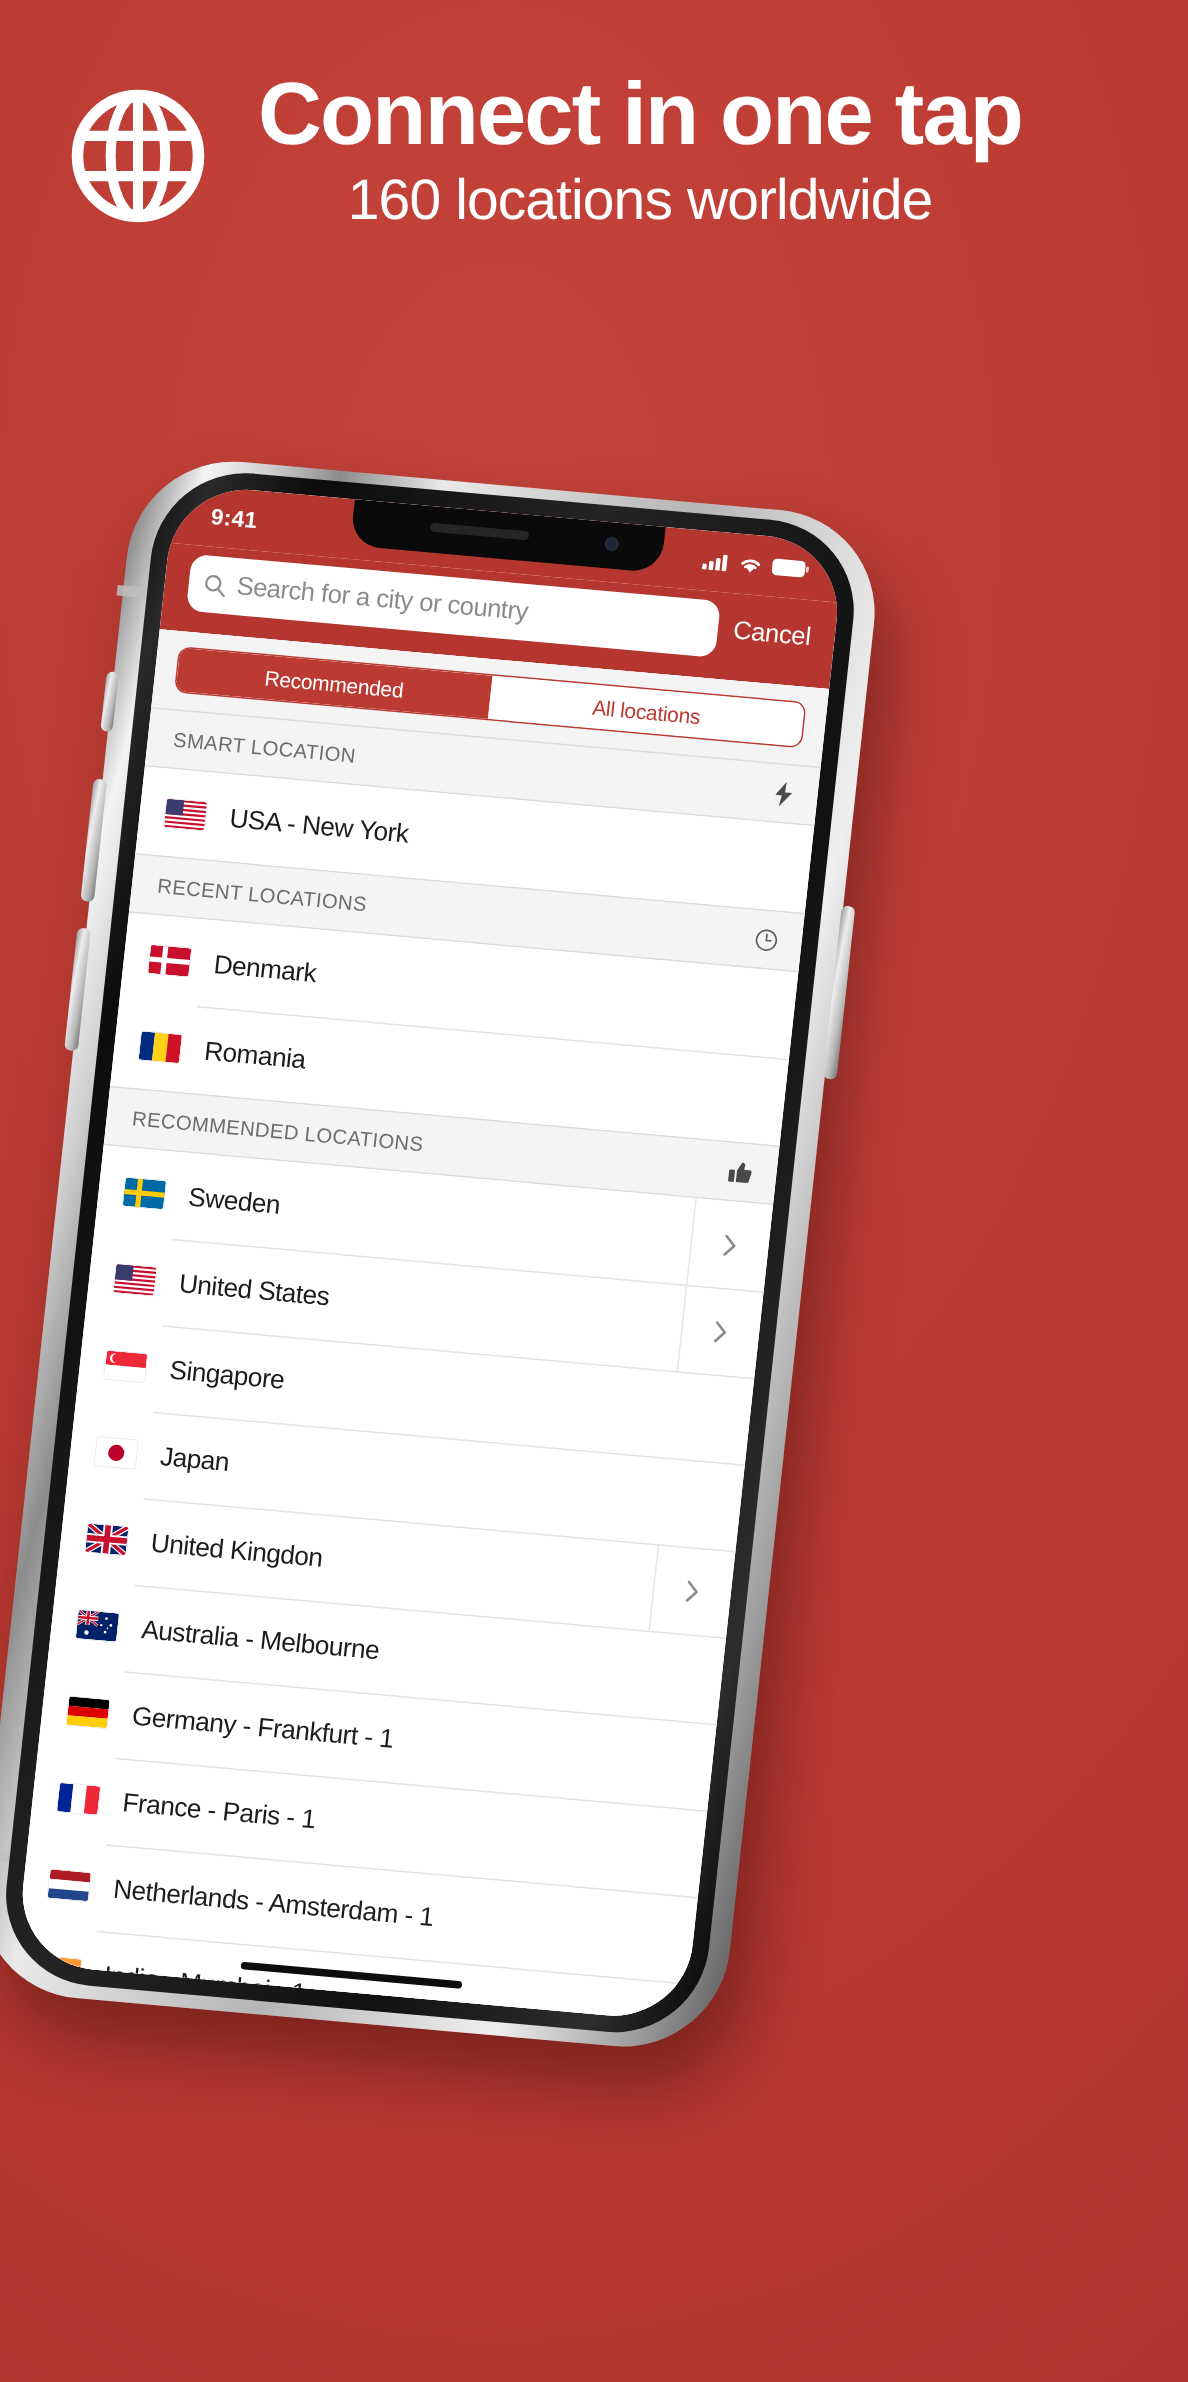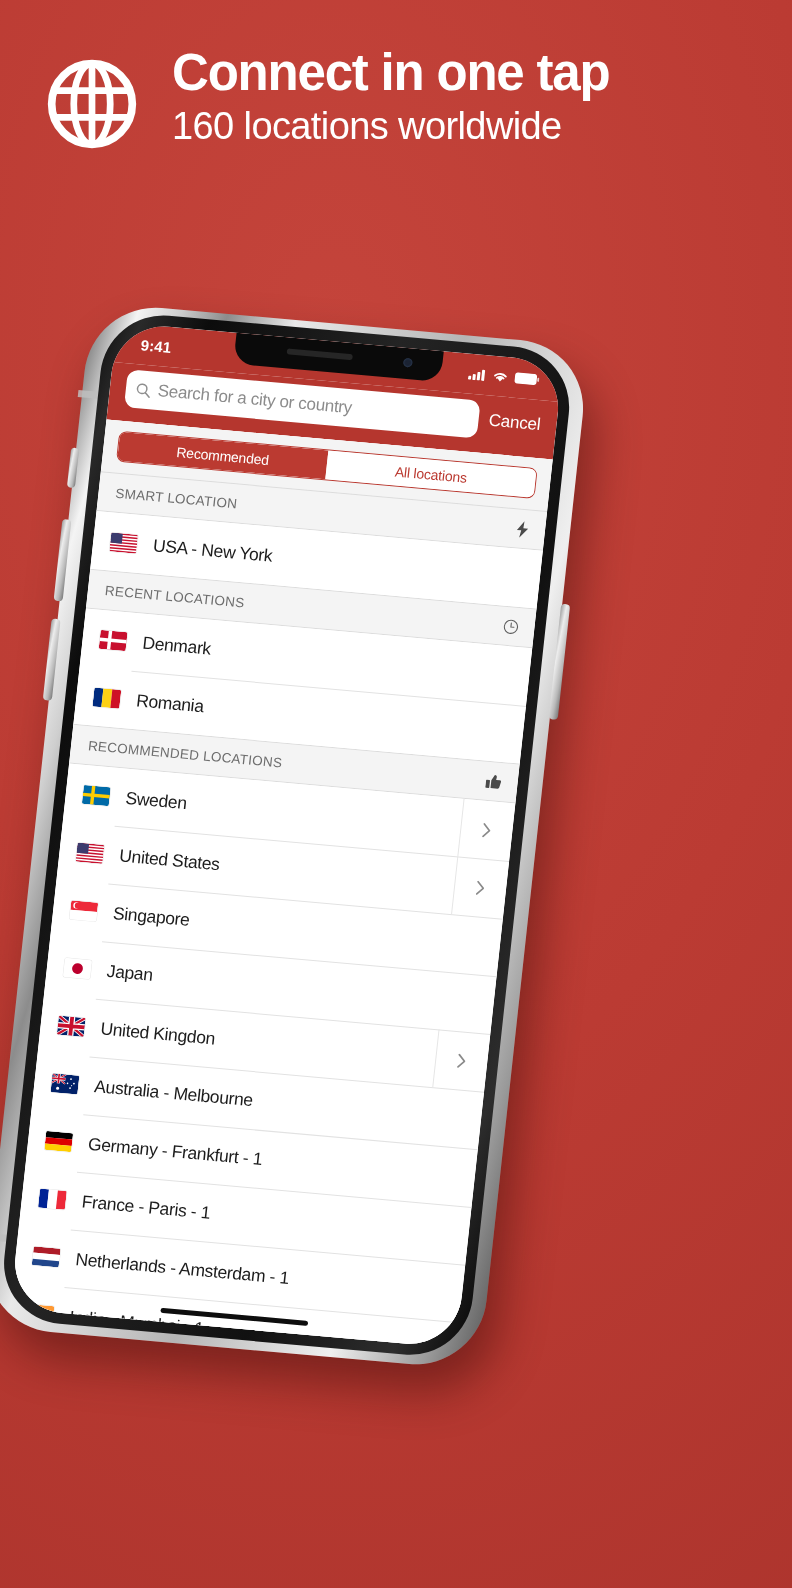--- a/index.html
+++ b/index.html
@@ -38,34 +38,35 @@
     margin-top: 12px;
   }
   .globe-wrap svg { display: block; width: 96px; height: 96px; }
 
   .header-text {
     margin-left: 32px;
     padding-top: 2px;
   }
   .headline {
     color: #ffffff;
-    font-size: 51px;
+    font-size: 59px;
     font-weight: bold;
     letter-spacing: -1.2px;
     line-height: 1.04;
     white-space: nowrap;
   }
   .subhead {
     color: #ffffff;
     font-size: 38px;
     font-weight: normal;
     letter-spacing: -0.6px;
     line-height: 1.15;
     margin-top: 6px;
     white-space: nowrap;
+    text-align: center;
   }
 
   
   #phone-scene {
     position: absolute;
     left: 96px;
     top: 318px;
     width: 470px;
     height: 1010px;
     transform: rotate(6.2deg) skewY(-1.1deg);

